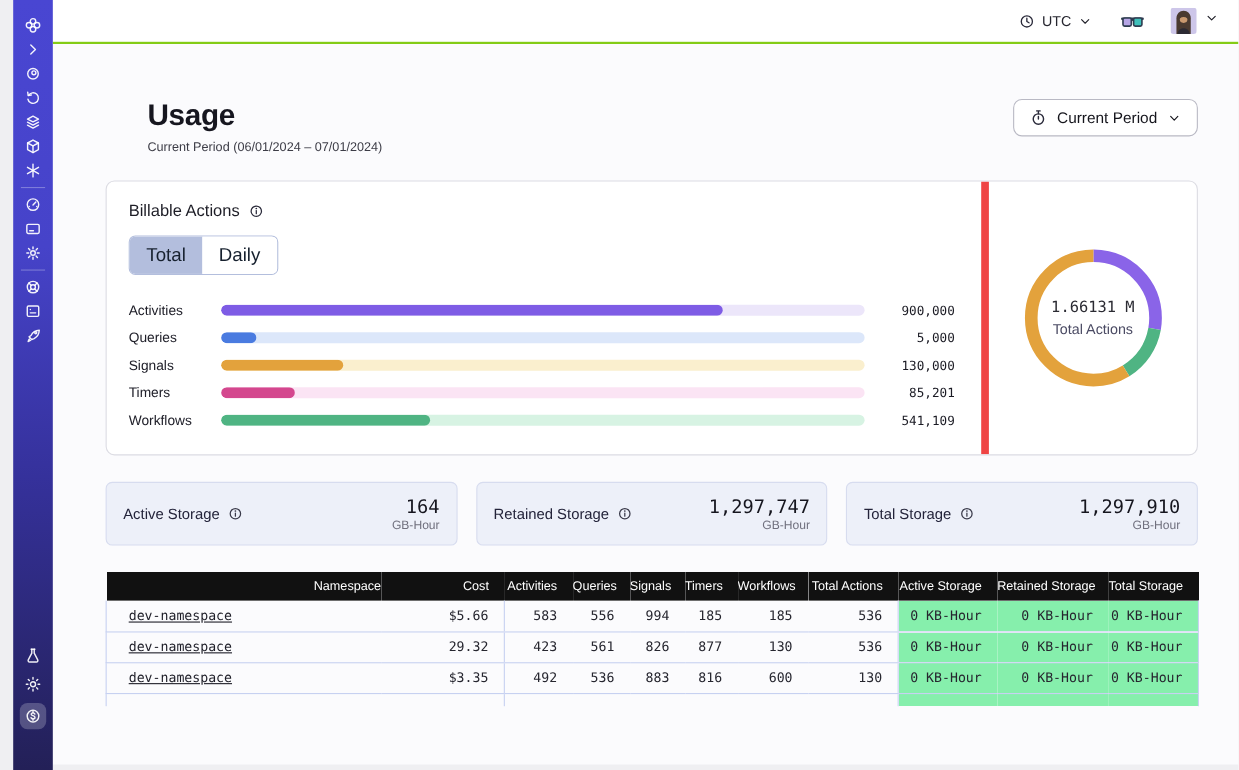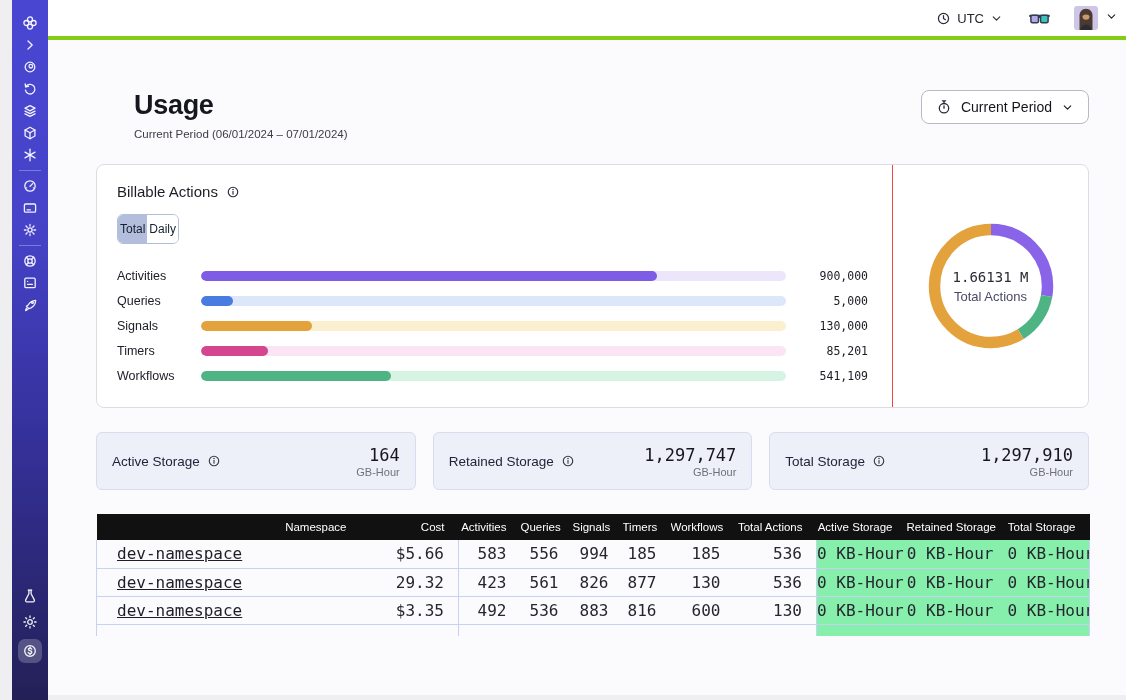--- a/index.html
+++ b/index.html
@@ -14,21 +14,21 @@
   .sb-btn { width:16px; height:16px; margin:3px 0; display:flex; align-items:center; justify-content:center; cursor:pointer; }
   .sb-btn svg { width:16px; height:16px; display:block; }
   .sb-divider { width:22px; height:1px; background:rgba(255,255,255,.30); margin:4px 0; }
   .sb-bottom { margin-top:auto; display:flex; flex-direction:column; align-items:center; }
   .sb-bottom .sb-btn { margin:5px 0; }
   .sb-btn.active { width:24px; height:24px; background:rgba(255,255,255,.22); border-radius:7px; margin:4px 0 0 0; }
 
   
   .main { position:absolute; left:48px; top:0; width:1078px; height:695px; background:#fbfbfd; overflow:hidden; }
 
-  .topbar { height:40px; background:#ffffff; border-bottom:4px solid #84cc16; display:flex; align-items:center; justify-content:flex-end; padding-right:8px; }
+  .topbar { height:40px; background:#ffffff; border-bottom:2px solid #84cc16; display:flex; align-items:center; justify-content:flex-end; padding-right:18px; }
   .tz-select { display:flex; align-items:center; gap:6px; font-size:13px; color:#26262f; cursor:pointer; }
   .tz-select svg { display:block; }
   .tb-glasses { margin-left:26px; cursor:pointer; display:flex; }
   .tb-avatar-wrap { margin-left:24px; display:flex; align-items:center; gap:7px; cursor:pointer; }
   .avatar { width:24px; height:24px; border-radius:3px; overflow:hidden; display:block; }
 
   .content { padding:0 37px 0 48px; }
 
   .heading-row { margin-top:50px; display:flex; justify-content:space-between; align-items:flex-start;margin-left:38px; }
   h1.page-title { font-size:27px; font-weight:600; letter-spacing:-.3px; color:#16161f; }
@@ -39,50 +39,50 @@
 
   .info-banner { margin-top:22px; background:#e1e5fb; border:1px solid #8b97e2; border-radius:4px;
     padding:15px 16px; display:flex; align-items:center; gap:9px; font-size:13px; color:#20202c; }
   .info-ic { display:flex; color:#2a2a3a; flex:none; }
 
   
   .billable-card { margin-top:24px; background:#fff; border:1px solid #dcdce3; border-radius:8px; display:flex; overflow:hidden; }
   .chart-col { flex:1; padding:18px 24px 24px 20px; }
   .bill-title-row { display:flex; align-items:center; gap:8px; font-size:15px; color:#1d1d26; }
   .seg-control { margin-top:14px; display:inline-flex; border:1px solid #b3bedd; border-radius:6px; overflow:hidden; }
-  .seg-btn { padding:7px 2px; font-size:12px; background:#fff; border:none; cursor:pointer; color:#16202e; font-family:inherit; }
+  .seg-btn { padding:7px 15px; font-size:17px; background:#fff; border:none; cursor:pointer; color:#16202e; font-family:inherit; }
   .seg-btn.active { background:#b3bedd; }
   .bars { margin-top:24px; display:flex; flex-direction:column; gap:10px; }
   .bar-row { display:flex; align-items:center; height:15px; }
   .bar-label { width:84px; font-size:12.5px; color:#20202a; flex:none; }
   .bar-track { flex:1; height:10px; border-radius:5px; position:relative; overflow:hidden; }
   .bar-fill { position:absolute; left:0; top:0; bottom:0; border-radius:5px; }
   .bar-value { width:66px; margin-left:16px; text-align:right; font-size:11.5px; color:#1b1b24; flex:none; }
-  .donut-col { width:196px; border-left:1px solid #ef4444; display:flex; align-items:center; justify-content:center;text-align:center; }
+  .donut-col { width:196px; border-left:7px solid #ef4444; display:flex; align-items:center; justify-content:center;text-align:center; }
   .donut-wrap { position:relative; width:128px; height:128px; }
   .donut-center { position:absolute; inset:0; display:flex; flex-direction:column; align-items:center; justify-content:center; gap:4px; }
   .donut-value { font-size:14px; color:#2b2b33; }
   .donut-label { font-size:13px; color:#4a4a63; }
 
   
   .storage-row { margin-top:24px; display:flex; gap:17px; }
   .storage-card { flex:1; background:#edf0f9; border:1px solid #d7dcef; border-radius:6px; min-height:58px;
     padding:9px 15px; display:flex; align-items:center; justify-content:space-between; }
   .storage-label-wrap { display:flex; align-items:center; gap:7px; font-size:13.5px; color:#23233a; }
   .storage-label-wrap .info-ic { color:#3a3a4a; }
   .storage-val-wrap { text-align:right; }
   .storage-value { font-size:17px; color:#16161f; }
   .storage-unit { font-size:11px; color:#70707e; margin-top:1px; }
 
   
   .usage-table-wrap { margin-top:24px; }
   table.usage-table { width:993px; border-collapse:collapse; table-layout:fixed; }
   .usage-table thead th { background:#111111; color:#ffffff; font-size:11.5px; font-weight:500; height:26px; padding:0 14px 0 0; text-align:right; white-space:nowrap; overflow:hidden; }
   .usage-table thead th.col-ns { text-align:right; padding:0 0 0 20px; }
-  .usage-table tbody td { height:28px; border-bottom:1px solid #c7d1f1; font-size:16px; color:#26262f; text-align:right; padding:0 14px 0 0; white-space:nowrap; overflow:hidden; }
+  .usage-table tbody td { height:28px; border-bottom:1px solid #c7d1f1; font-size:12px; color:#26262f; text-align:right; padding:0 14px 0 0; white-space:nowrap; overflow:hidden; }
   .usage-table tbody td.col-ns { text-align:left; padding:0 0 0 20px; border-left:1px solid #c7d1f1; }
   .usage-table tbody td:last-child { border-right:1px solid #c7d1f1; }
   .usage-table tbody td.sep-left { border-left:1px solid #c7d1f1; }
   .usage-table tbody td.storage-col { background:#86efac; }
   .usage-table tr.partial td { height:12px; border-bottom:none; }
   a.ns-link { color:#1e1e28; text-decoration:underline; cursor:pointer; }
 </style>
 </head>
 <body>
 

